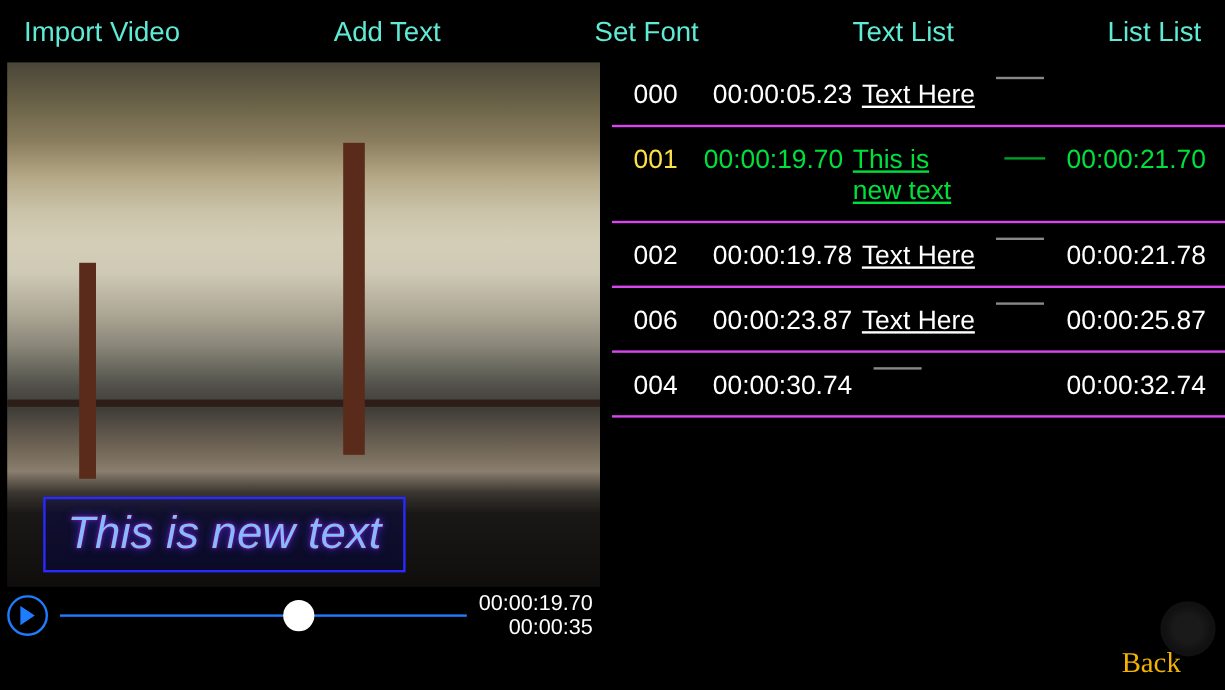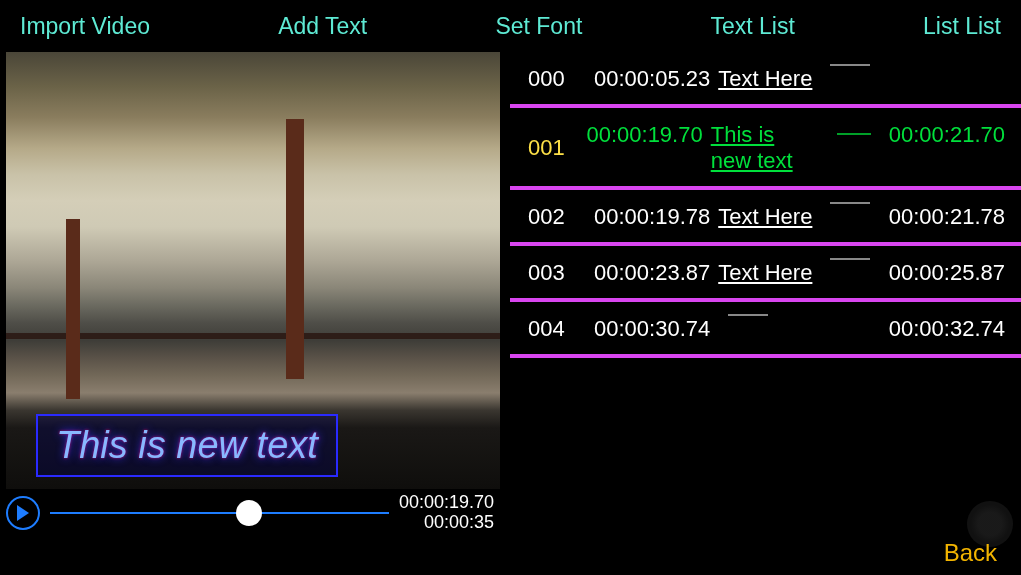--- a/index.html
+++ b/index.html
@@ -101,42 +101,43 @@
   font-size: 18px;
   line-height: 1.1;
 }
 .right {
   flex: 1;
   padding-left: 10px;
   overflow: hidden;
 }
 .row {
   display: flex;
-  align-items: center;
+  align-items: flex-start;
   padding: 14px 12px 12px 18px;
-  border-bottom: 4px solid #d946ef;
+  border-bottom: 2px solid #d946ef;
   gap: 18px;
   cursor: pointer;
 }
 .row .idx { width: 48px; font-size: 22px; }
 .row .col-time { display:flex; flex-direction:row; gap:8px; }
 .row .start { font-size: 22px; }
 .row .text { font-size: 22px; text-decoration: underline; }
 .row .dash { width: 40px; height: 2px; background:#888; align-self:center; margin-top:-28px; }
 .row .end { font-size: 22px; align-self:flex-start; margin-left:auto; margin-right:4px; }
 .row.active .idx { color:#fde047; }
 .row.active .start, .row.active .text, .row.active .end { color:#00e03c; }
 .row.active .dash { background:#00a028; }
 .bottom-bar {
   position:absolute;
   bottom:8px;
-  right:24px;
+  right:37px;
   display:flex;
   align-items:flex-start;
   gap:8px;
+  font-family:Liberation Serif, serif;
 }
 .back {
   color:#f2b400;
   font-size:24px;
   cursor:pointer;
 }
 .watermark {
   position:absolute;
   right:8px; bottom:28px;
   width:46px; height:46px;
@@ -201,21 +202,21 @@
       <div class="row">
         <div class="idx">002</div>
         <div class="col-time">
           <div class="start">00:00:19.78</div>
           <div class="text">Text Here</div>
         </div>
         <div class="dash"></div>
         <div class="end">00:00:21.78</div>
       </div>
       <div class="row">
-        <div class="idx">003</div>
+        <div class="idx">006</div>
         <div class="col-time">
           <div class="start">00:00:23.87</div>
           <div class="text">Text Here</div>
         </div>
         <div class="dash"></div>
         <div class="end">00:00:25.87</div>
       </div>
       <div class="row">
         <div class="idx">004</div>
         <div class="col-time">

